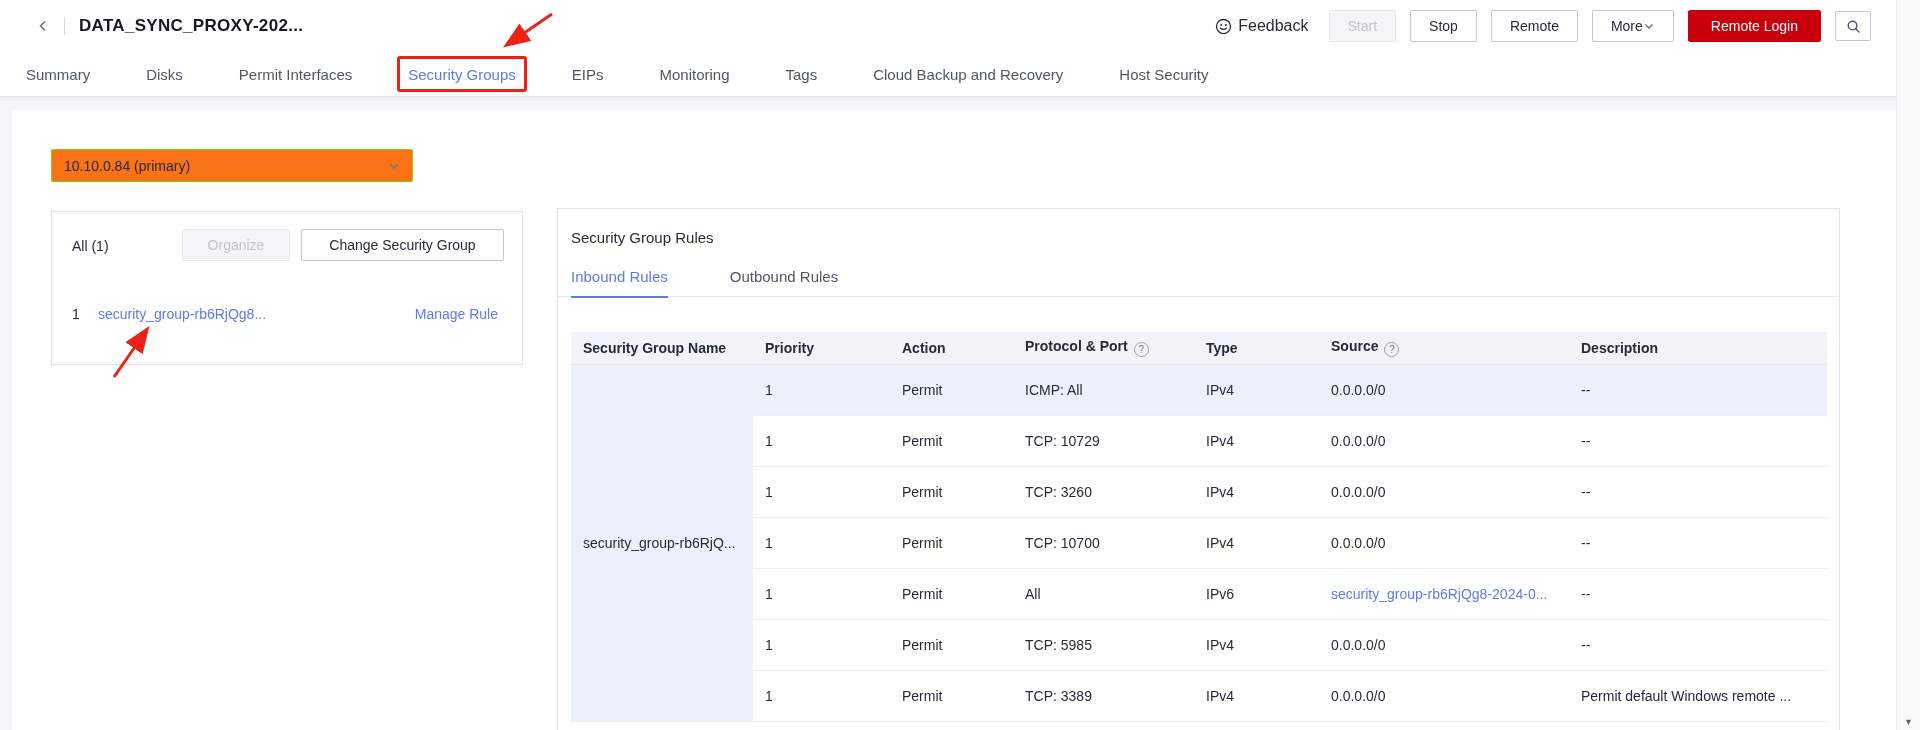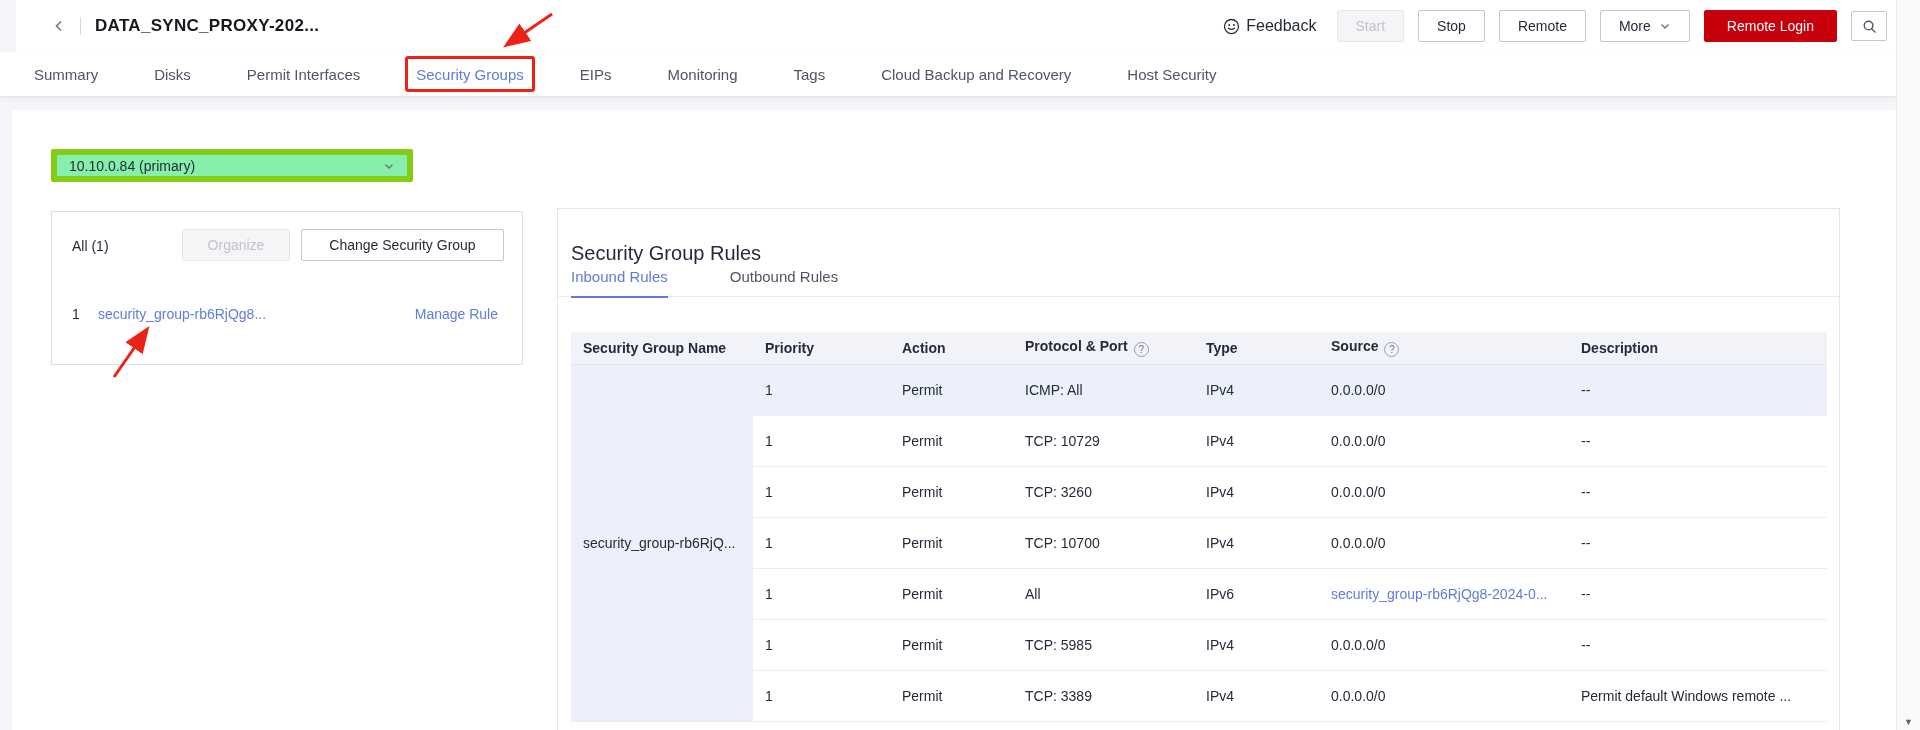--- a/index.html
+++ b/index.html
@@ -10,55 +10,55 @@
     --rowhl:#ecf0fb;
     --text:#252b3a;
     --text2:#4e5566;
     --border:#dde0e6;
   }
   *{box-sizing:border-box;}
   body{margin:0;background:#e9eaee;font-family:"Liberation Sans",sans-serif;}
   .app{position:relative;width:1920px;height:730px;background:#f4f5f8;overflow:hidden;}
 
   
-  .topbar{position:absolute;top:0;left:16px;width:1896px;height:52px;background:#fff;display:flex;align-items:center;padding:0 25px 0 36px;z-index:2;}
+  .topbar{position:absolute;top:0;left:0;width:1896px;height:52px;background:#fff;display:flex;align-items:center;padding:0 25px 0 36px;z-index:2;}
   .back{display:inline-flex;align-items:center;cursor:pointer;}
   .vdiv{width:1px;height:18px;background:#d8d8dd;margin:0 14px;}
   .title{margin:0;font-size:17px;font-weight:700;color:#17191f;letter-spacing:.3px;white-space:nowrap;}
   .topbar-right{margin-left:auto;display:flex;align-items:center;gap:14px;}
   .feedback{display:inline-flex;align-items:center;gap:6px;font-size:16px;color:var(--text);cursor:pointer;margin-right:6px;}
   .btn{display:inline-flex;align-items:center;justify-content:center;height:32px;padding:0 18px;background:#fff;border:1px solid #c3c7cf;border-radius:2px;font-size:14px;color:var(--text);cursor:pointer;font-family:inherit;white-space:nowrap;}
   .btn.disabled{background:#f5f5f7;color:#c0c3ca;border-color:#e6e7eb;cursor:default;}
-  .btn.more{gap:8px;}
+  .btn.more{}
   .btn.danger{background:var(--danger);border-color:var(--danger);color:#fff;padding:7px 22px;}
   .iconbtn{display:inline-flex;align-items:center;justify-content:center;width:36px;height:30px;background:#fff;border:1px solid #c3c7cf;border-radius:2px;cursor:pointer;}
 
   
-  .tabbar{position:absolute;top:52px;left:0;width:1896px;height:45px;background:#fff;border-bottom:1px solid #e5e6ea;box-shadow:0 2px 4px rgba(29,33,41,.04);display:flex;align-items:center;padding-left:34px;z-index:2;}
+  .tabbar{position:absolute;top:52px;left:0;width:1896px;height:45px;background:#fff;border-bottom:1px solid #e5e6ea;box-shadow:0 2px 4px rgba(29,33,41,.04);display:flex;align-items:center;padding-left:26px;z-index:2;}
   .tab{margin-right:56px;font-size:15px;color:var(--text2);cursor:pointer;white-space:nowrap;}
   .tab.active{color:var(--blue);position:relative;}
   .tab.active::after{content:'';position:absolute;left:-11px;right:-11px;top:-10px;bottom:-9px;border:3px solid var(--annot);border-radius:3px;pointer-events:none;}
 
   
   .panel{position:absolute;left:12px;top:110px;width:1884px;height:620px;background:#fff;overflow:hidden;}
 
-  .select{position:absolute;left:39px;top:39px;width:362px;height:33px;border:6px solid #84cc16;border-radius:2px;display:flex;align-items:center;padding:0 12px;font-size:14px;color:var(--text);cursor:pointer;background:#86efac;}
+  .select{position:absolute;left:39px;top:39px;width:362px;height:33px;border:1px solid #84cc16;border-radius:2px;display:flex;align-items:center;padding:0 12px;font-size:14px;color:var(--text);cursor:pointer;background:#f97316;}
   .select svg{margin-left:auto;}
 
   .left-card{position:absolute;left:39px;top:101px;width:472px;height:154px;border:1px solid var(--border);background:#fff;}
   .all-label{position:absolute;left:20px;top:26px;font-size:14px;color:var(--text);}
   .organize{position:absolute;left:130px;top:17px;width:108px;}
   .changesg{position:absolute;left:249px;top:17px;width:203px;padding:4px;}
   .sg-row{position:absolute;left:20px;right:24px;top:92px;display:flex;align-items:center;font-size:14px;line-height:20px;}
   .sg-index{width:26px;color:var(--text);}
   .link{color:var(--blue);text-decoration:none;cursor:pointer;}
   .manage{margin-left:auto;}
 
   .right-card{position:absolute;left:545px;top:98px;width:1283px;height:640px;border:1px solid #e3e5ea;background:#fff;}
-  .rules-title{position:absolute;left:13px;top:33px;font-size:20px;color:var(--text);}
+  .rules-title{position:absolute;left:13px;top:20px;font-size:15px;color:var(--text);}
   .rules-tabs{position:absolute;left:13px;top:58px;display:flex;gap:62px;z-index:1;}
   .rtab{font-size:15px;line-height:19px;color:var(--text2);padding-bottom:10px;cursor:pointer;}
   .rtab.active{color:var(--blue);border-bottom:2px solid var(--blue);}
   .rules-divider{position:absolute;left:0;right:0;top:87px;height:1px;background:#e8eaef;}
 
   .rules-table{position:absolute;left:13px;top:123px;width:1256px;border-collapse:collapse;table-layout:fixed;background:#fff;}
   .rules-table th{height:32px;background:var(--thbg);font-size:14px;font-weight:700;color:var(--text);text-align:left;padding:0 12px;white-space:nowrap;overflow:hidden;border-bottom:1px solid #e2e5ee;}
   .rules-table td{height:51px;font-size:14px;color:var(--text);padding:0 12px;border-bottom:1px solid #ecedf2;white-space:nowrap;overflow:hidden;background:transparent;}
   .rules-table tr.highlight{background:var(--rowhl);}
   .rules-table td.groupcell{vertical-align:middle;}

